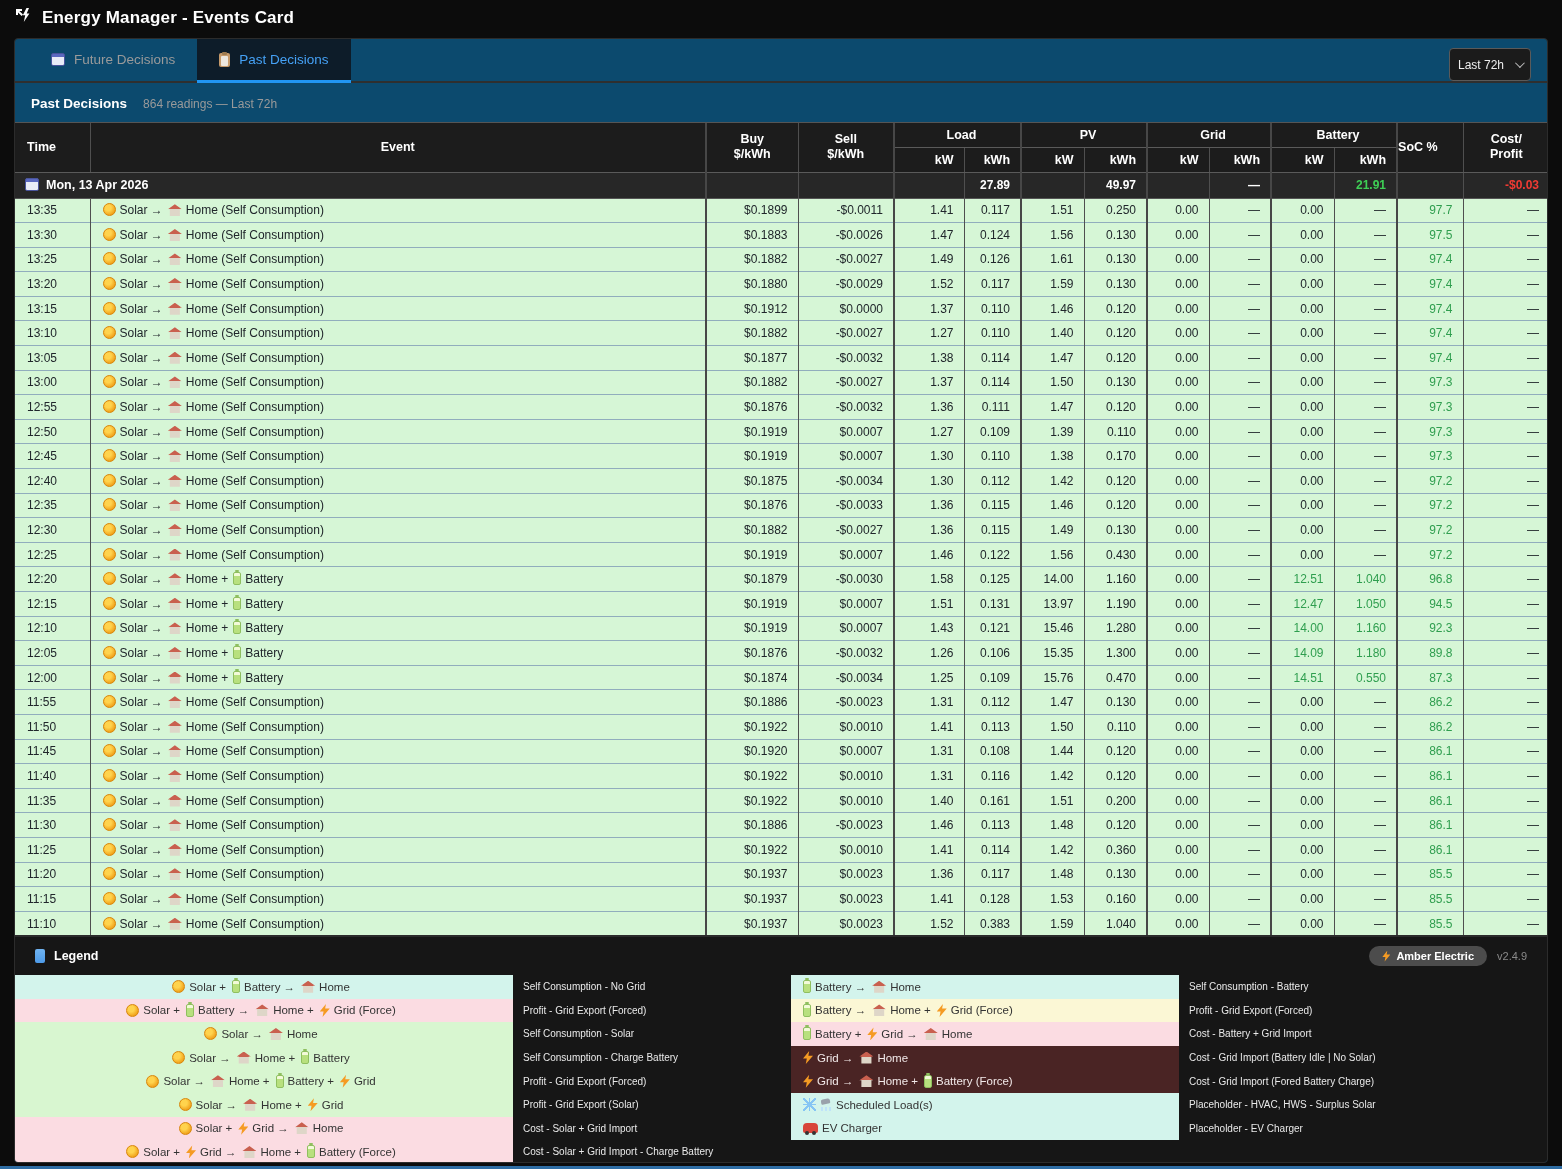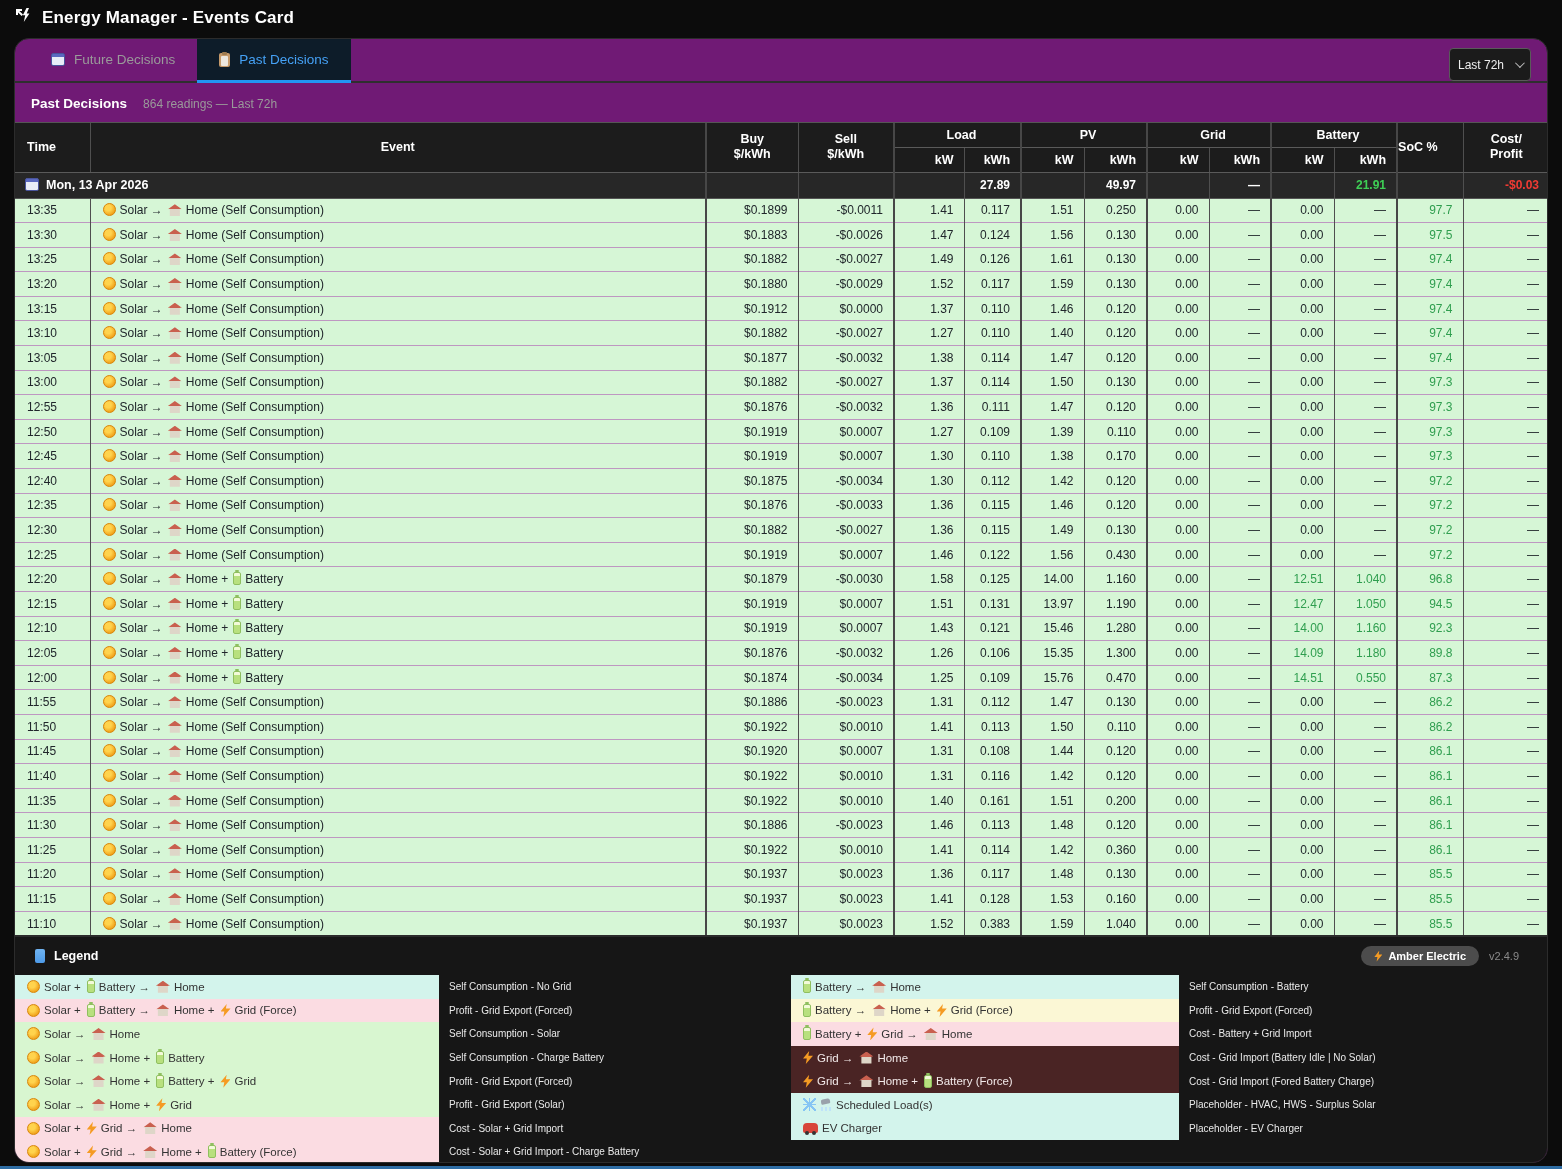--- a/index.html
+++ b/index.html
@@ -10,21 +10,21 @@
     color:#e8e8e8;
     position:relative;
   }
   
   .titlebar { display:flex; align-items:center; gap:10px; padding:8px 0 6px 14px; height:34px; }
   .titlebar h1 { font-size:17px; font-weight:bold; color:#fff; letter-spacing:.2px; }
 
   
   .card {
     position:absolute; left:14px; right:14px; top:38px; height:1125px;
-    background:#701a75; border:1px solid #2c2c2c; border-radius:15px;
+    background:#0c4a6e; border:1px solid #2c2c2c; border-radius:4px;
     overflow:hidden;
   }
 
   
   .tabs-bar { position:relative; display:flex; align-items:stretch; height:44px;
     border-bottom:2px solid #2f2f2f; padding-left:14px; }
   .tab { display:flex; align-items:center; gap:9px; padding:0 22px; font-size:13.5px;
     color:#9a9a9a; cursor:pointer; margin-bottom:-2px; border-bottom:3px solid transparent; }
   .tab.active { color:#45a1f5; background:#0d1c29; border-bottom-color:#2196f3; }
   .range-select { position:absolute; right:16px; top:9px; width:82px; height:33px;
@@ -81,28 +81,28 @@
   .tk { margin-right:5px; }
   td .ic, .chip .ic { margin-right:4px; }
 
   
   .legend-panel { border-top:2px solid #2b2b2b; background:#161616; height:228px; }
   .legend-head { display:flex; align-items:center; padding:9px 16px 6px 20px; }
   .legend-head .lt { font-size:12.5px; font-weight:bold; color:#fff; margin-left:9px; }
   .legend-head .spacer { flex:1; }
   .brand-pill { display:flex; align-items:center; gap:6px; background:#4c4c4c; border-radius:12px;
     padding:4px 13px; font-size:11px; font-weight:bold; color:#fff; cursor:pointer; }
-  .version { font-size:11px; color:#8a8a8a; margin-left:10px; margin-right:12px; }
+  .version { font-size:11px; color:#8a8a8a; margin-left:10px; margin-right:4px; }
 
   .legend-cols { display:flex; padding-top:3px; }
   .lcol-left { width:776px; }
   .lcol-right { flex:1; }
   .lrow { display:flex; height:23.6px; }
   .chip { display:flex; align-items:center; padding:0 12px; font-size:11.5px; color:#333; }
-  .lcol-left .chip { width:424px; }
+  .lcol-left .chip { width:498px;justify-content:center; }
   .lcol-right .chip { width:388px; }
   .chip .tk { margin-right:6px; }
   .chip-cyan   { background:#d3f4ec; }
   .chip-pink   { background:#fbdce2; }
   .chip-green  { background:#d8f6d0; }
   .chip-yellow { background:#fbf7d5; }
   .chip-maroon { background:#4a2424; color:#f2e9e9; }
   .ldesc { flex:1; display:flex; align-items:center; padding-left:10px; font-size:10px; color:#e9e9e9; }
 
   .bottom-strip { position:absolute; left:0; right:0; bottom:0; height:3px; background:#2e6da4; }

